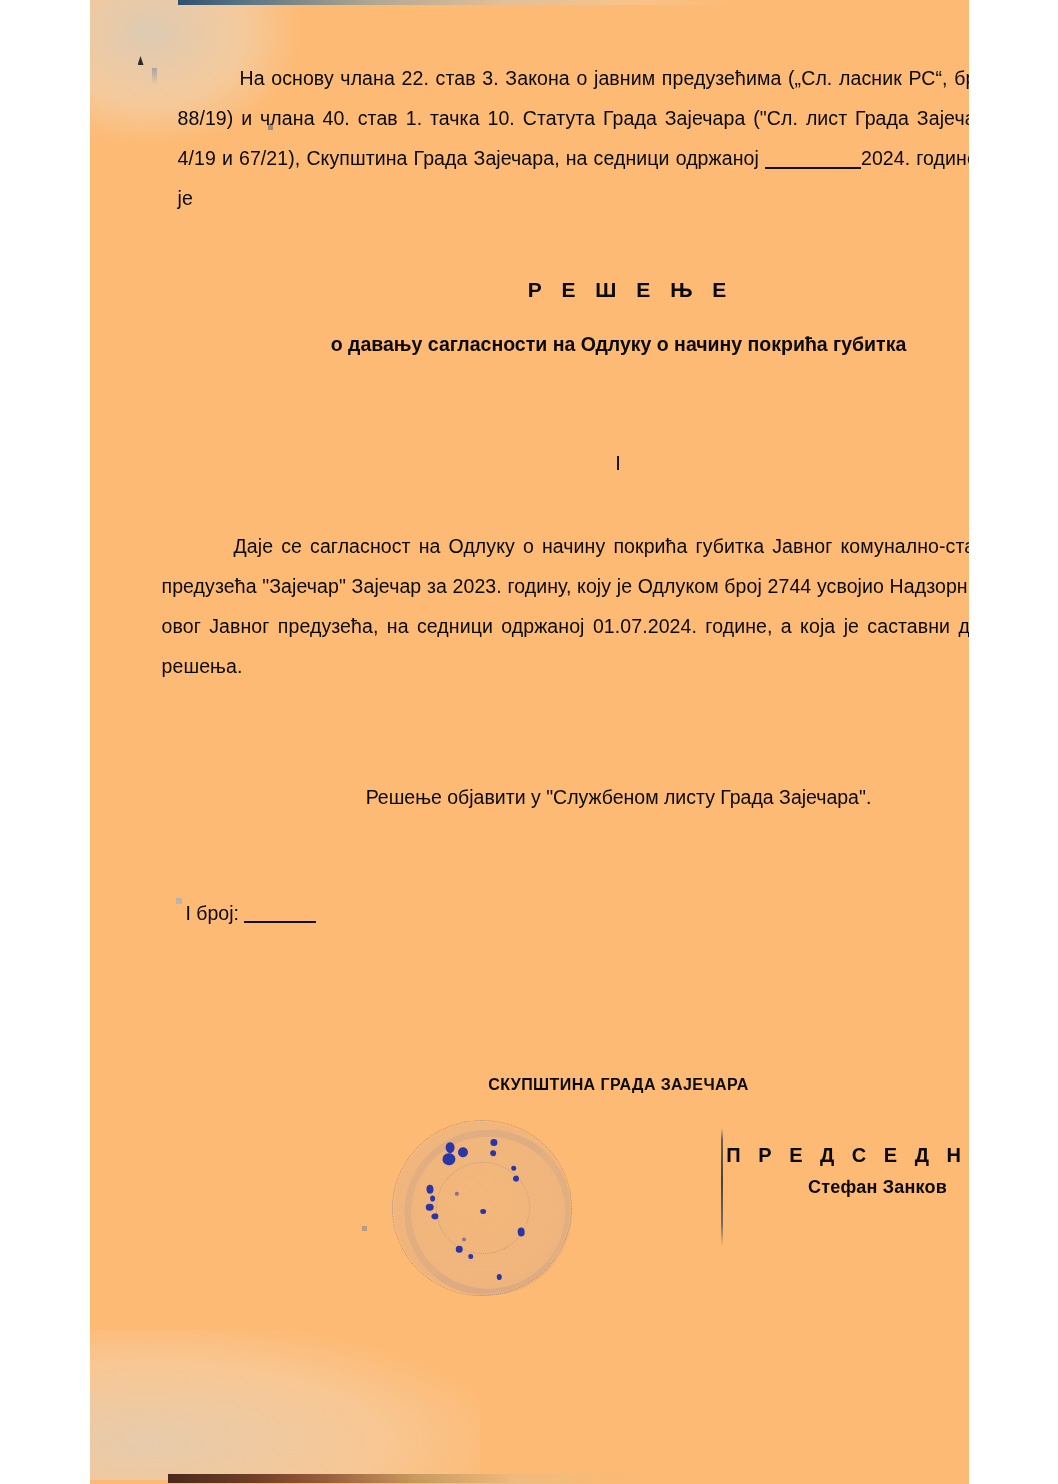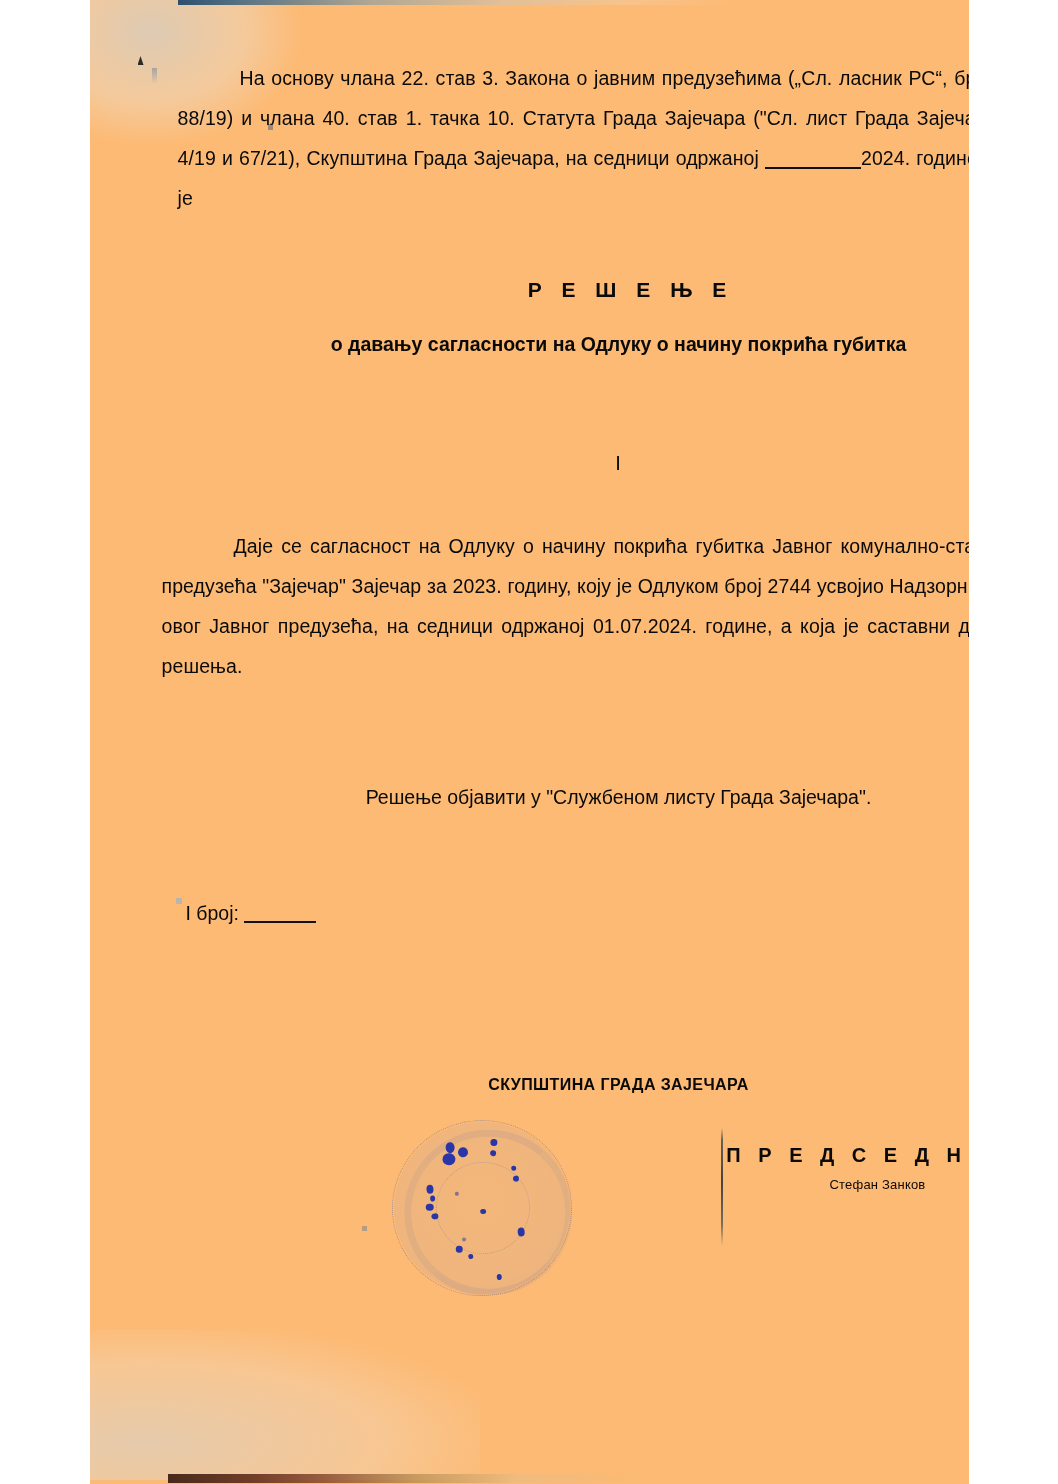--- a/index.html
+++ b/index.html
@@ -170,22 +170,23 @@
     width: 360px;
     text-align: center;
   }
   .sign-title {
     font-size: 20px;
     font-weight: bold;
     letter-spacing: 6px;
     margin-bottom: 10px;
   }
   .sign-name {
-    font-size: 13px;
+    font-size: 18px;
     letter-spacing: 0.2px;
+    font-weight: bold;
   }
   .pen-line {
     position: absolute;
     left: 631px;
     top: 1128px;
     width: 2px;
     height: 118px;
     background: linear-gradient(to bottom,
       rgba(140,140,140,0) 0%,
       rgba(80,80,80,0.85) 10%,

